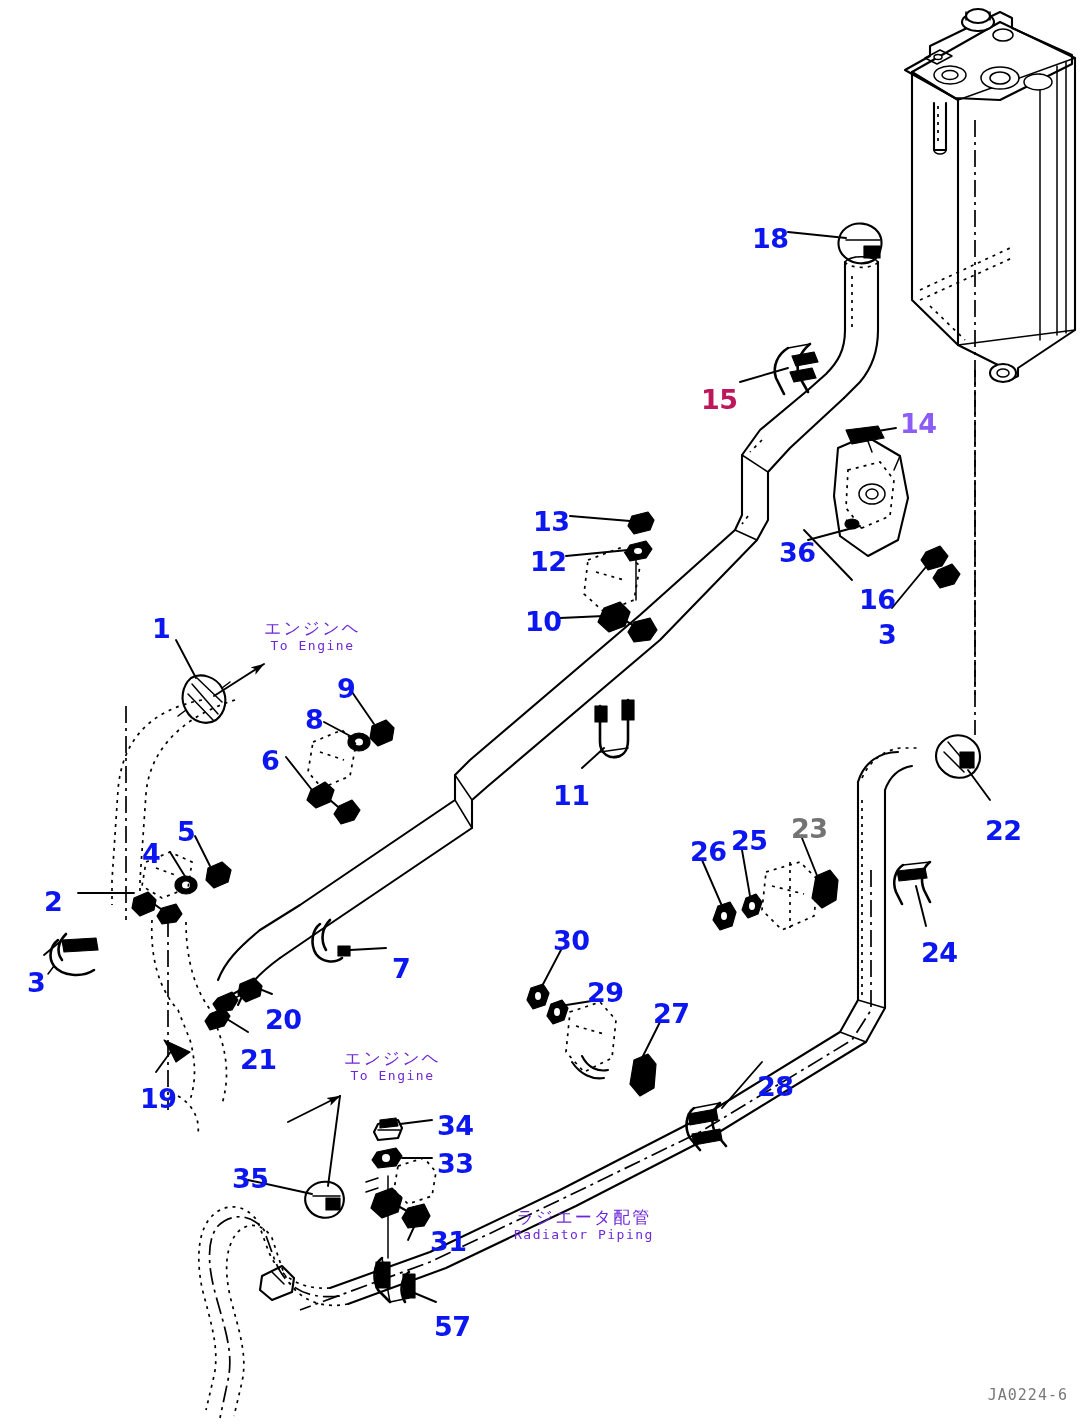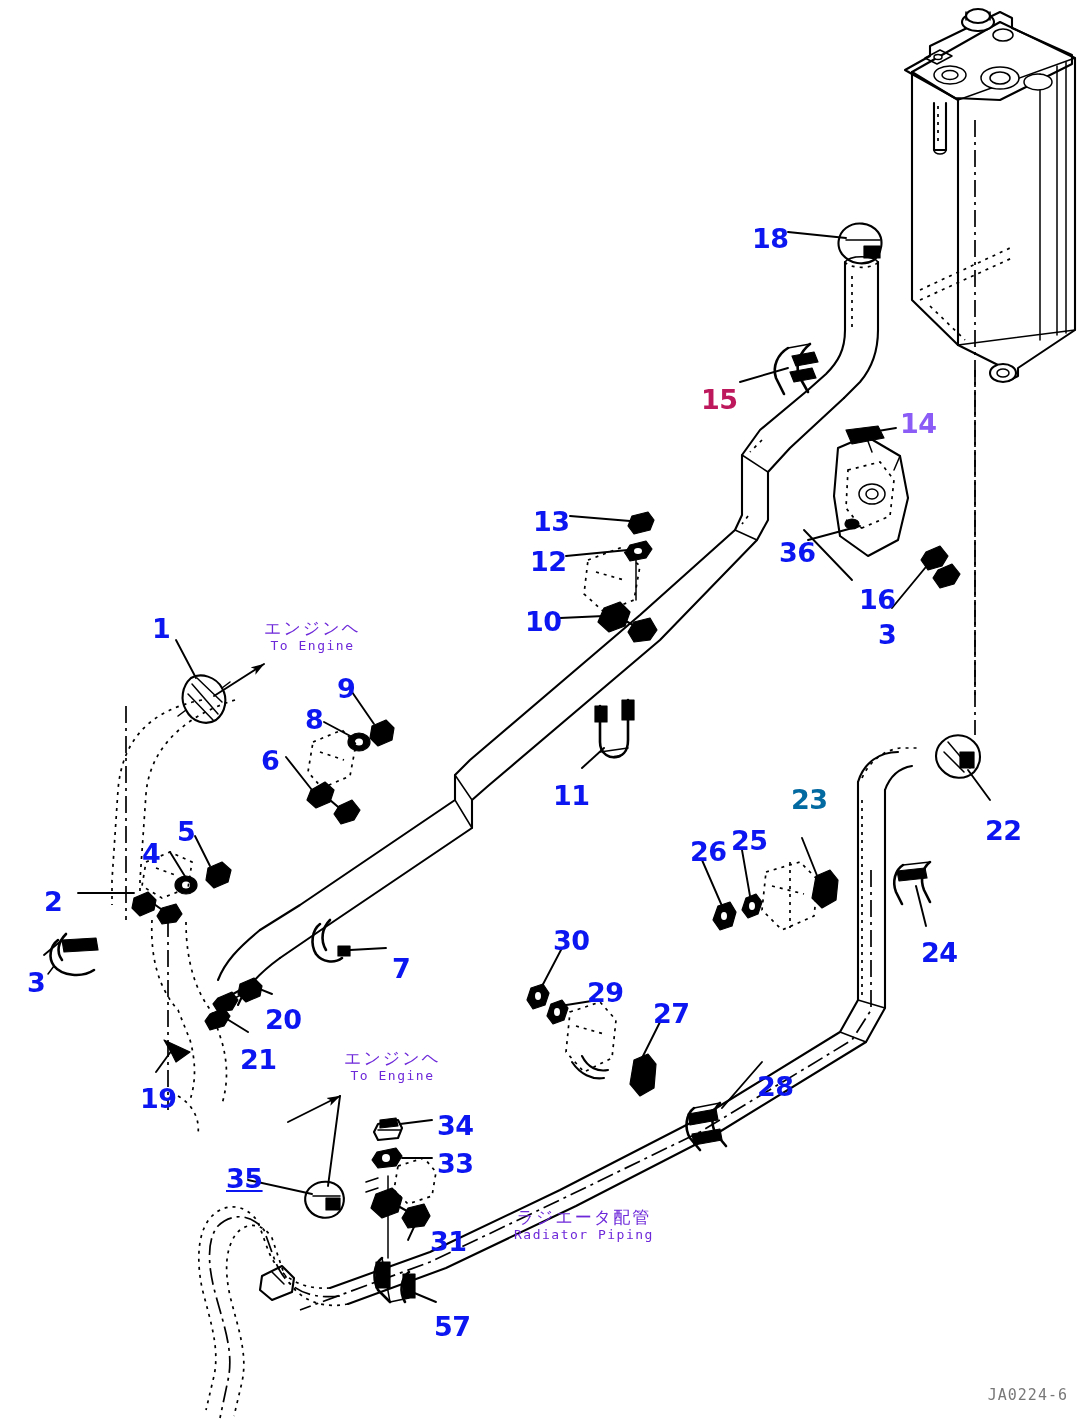--- a/index.html
+++ b/index.html
@@ -507,30 +507,30 @@
       <div class="callout" style="left: 533px; top: 508px; color: rgb(11, 22, 240);">13</div>
       <div class="callout" style="left: 900px; top: 410px; color: #8b5cf6;">14</div>
       <div class="callout" style="left: 701px; top: 386px; color: #be185d;">15</div>
       <div class="callout" style="left: 859px; top: 586px; color: rgb(11, 22, 240); text-align: center;">16</div>
       <div class="callout" style="left: 878px; top: 621px; color: rgb(11, 22, 240);">3</div>
       <div class="callout" style="left: 752px; top: 225px; color: rgb(11, 22, 240);">18</div>
       <div class="callout" style="left: 140px; top: 1085px; color: rgb(11, 22, 240);">19</div>
       <div class="callout" style="left: 265px; top: 1006px; color: rgb(11, 22, 240);">20</div>
       <div class="callout" style="left: 240px; top: 1046px; color: rgb(11, 22, 240);">21</div>
       <div class="callout" style="left: 985px; top: 817px; color: rgb(11, 22, 240);">22</div>
-      <div class="callout" style="left: 791px; top: 786px; color: #0369a1;">23</div>
+      <div class="callout" style="left: 791px; top: 815px; color: #737373;">23</div>
       <div class="callout" style="left: 921px; top: 939px; color: rgb(11, 22, 240);">24</div>
       <div class="callout" style="left: 731px; top: 827px; color: rgb(11, 22, 240);">25</div>
       <div class="callout" style="left: 690px; top: 838px; color: rgb(11, 22, 240);">26</div>
       <div class="callout" style="left: 653px; top: 1000px; color: rgb(11, 22, 240);">27</div>
       <div class="callout" style="left: 757px; top: 1073px; color: rgb(11, 22, 240);">28</div>
       <div class="callout" style="left: 587px; top: 979px; color: rgb(11, 22, 240);">29</div>
       <div class="callout" style="left: 553px; top: 927px; color: rgb(11, 22, 240);">30</div>
       <div class="callout" style="left: 405px; top: 1228px; color: rgb(11, 22, 240); margin-left: 25px;">31</div>
       <div class="callout" style="left: 434px; top: 1313px; color: rgb(11, 22, 240);">57</div>
       <div class="callout" style="left: 437px; top: 1150px; color: rgb(11, 22, 240);">33</div>
       <div class="callout" style="left: 437px; top: 1112px; color: rgb(11, 22, 240);">34</div>
-      <div class="callout" style="left: 226px; top: 1165px; color: rgb(11, 22, 240); text-decoration: underline;">35</div>
+      <div class="callout" style="left: 232px; top: 1165px; color: rgb(11, 22, 240);">35</div>
       <div class="callout" style="left: 779px; top: 539px; color: rgb(11, 22, 240);">36</div>
     </div>
 
   <div class="sheetno">JA0224-6</div>
 </div>
 
 </body></html>

